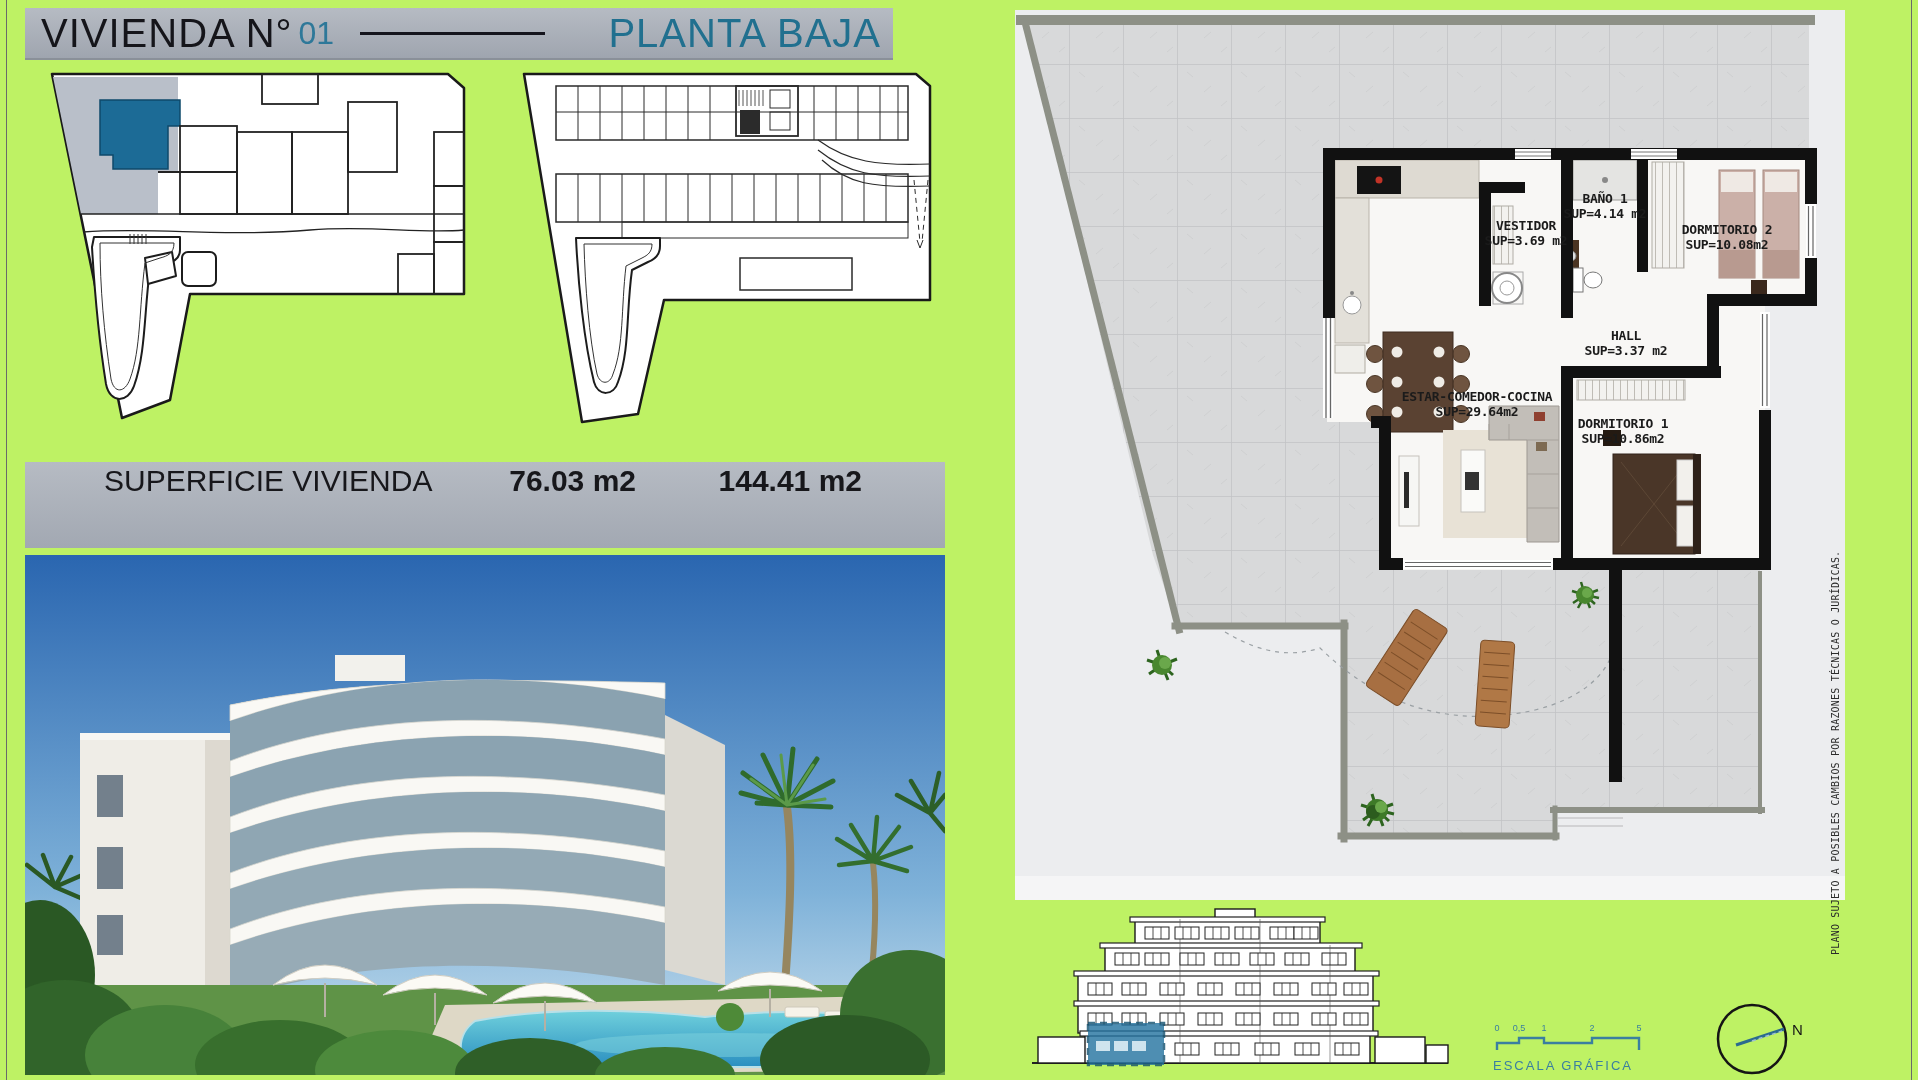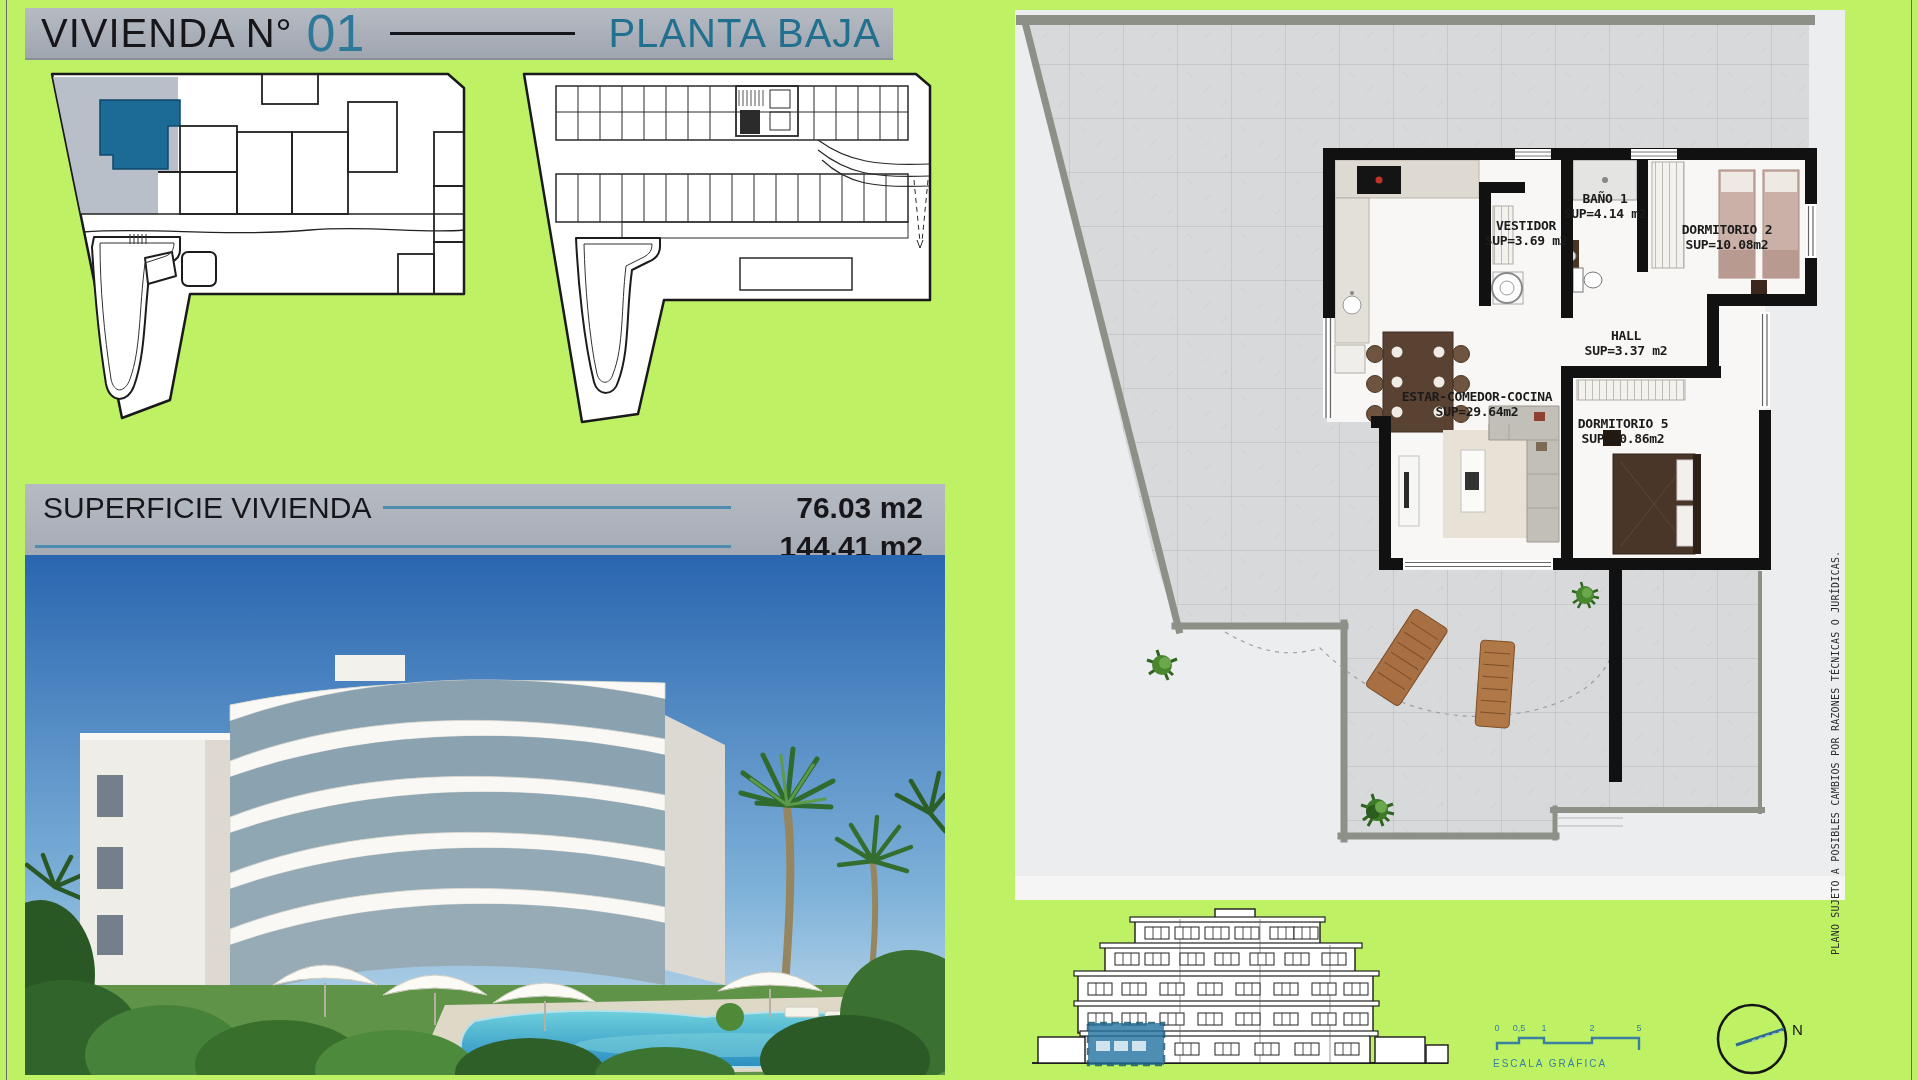--- a/index.html
+++ b/index.html
@@ -4,38 +4,38 @@
 <style>
   html,body{margin:0;padding:0;background:#fff;}
   #page{position:relative;width:1918px;height:1080px;background:#bef264;overflow:hidden;
         font-family:"Liberation Sans",sans-serif;}
   .vline{position:absolute;top:0;bottom:0;width:1px;background:#6a6a6a;}
   
   #header-bar{position:absolute;left:25px;top:8px;width:868px;height:50px;
     background:linear-gradient(180deg,#b6bbc3,#9fa5af);border-bottom:2px solid #8a9099;
     display:flex;align-items:center;}
   #header-bar .title{font-size:40px;color:#15151a;letter-spacing:1px;padding-left:16px;font-weight:400;}
-  #header-bar .num{font-size:52px;color:#2e7899;margin-left:14px;font-weight:400;}
+  #header-bar .num{font-size:32px;color:#2e7899;margin-left:6px;font-weight:400;}
   #header-bar .dash{width:185px;height:3px;background:#15151d;margin-left:26px;}
   #header-bar .plan{margin-left:auto;padding-right:12px;font-size:40px;color:#21708f;letter-spacing:1px;}
   
   #surface-bar{position:absolute;left:25px;top:462px;width:920px;height:86px;
-    background:linear-gradient(180deg,#b6bbc3,#a2a8b2);display:flex;flex-direction:column;justify-content:center;gap:2px;margin-top:22px;}
+    background:linear-gradient(180deg,#b6bbc3,#a2a8b2);display:flex;justify-content:center;gap:2px;}
   .srow{display:flex;align-items:center;height:37px;}
   .srow .slabel{width:330px;padding-left:18px;font-size:30px;color:#17171b;white-space:nowrap;}
   .srow .sline{flex:1;height:0;border-top:3px solid #4c8cb0;margin:0 22px 0 10px;}
   .srow .sval{width:170px;text-align:right;padding-right:22px;font-size:30px;color:#17171b;white-space:nowrap;font-weight:bold;}
   
   #floorplan{position:absolute;left:1015px;top:10px;width:830px;height:890px;}
   .rlabel{position:absolute;transform:translateX(-50%);text-align:center;white-space:nowrap;
     font-family:"DejaVu Sans Mono",monospace;font-size:13px;line-height:15px;font-weight:bold;
     color:#1b1b1b;letter-spacing:-0.3px;}
   
   #scale-widget{position:absolute;left:1493px;top:1022px;width:170px;color:#3a7fa0;}
-  #scale-label{font-size:10px;letter-spacing:2px;margin-top:2px;color:#3a7fa0;}
+  #scale-label{font-size:13px;letter-spacing:2px;margin-top:2px;color:#3a7fa0;}
   #side-note{position:absolute;left:1830px;top:955px;width:478px;transform:rotate(-90deg);
     transform-origin:0 0;font-family:"DejaVu Sans Mono",monospace;font-size:10px;color:#2b2b2b;
     white-space:nowrap;letter-spacing:0.2px;}
   svg{display:block;}
 </style>
 </head>
 <body>
 
 <div id="page">
 
@@ -419,21 +419,21 @@
     </div>
     <div class="rlabel" style="left:611px;top:318px">
       <div>HALL</div>
       <div>SUP=3.37 m2</div>
     </div>
     <div class="rlabel" style="left:462px;top:379px">
       <div>ESTAR-COMEDOR-COCINA</div>
       <div>SUP=29.64m2</div>
     </div>
     <div class="rlabel" style="left:608px;top:406px">
-      <div>DORMITORIO 5</div>
+      <div>DORMITORIO 1</div>
       <div>SUP=10.86m2</div>
     </div>
   </div>
 
   <svg style="position:absolute;left:1030px;top:905px" width="420" height="172" viewBox="0 0 420 172">
     <defs>
       <g id="ew">
         <rect width="24" height="12" fill="#fff" stroke="#222" stroke-width="1"></rect>
         <line x1="8" y1="0" x2="8" y2="12" stroke="#222" stroke-width="0.8"></line>
         <line x1="16" y1="0" x2="16" y2="12" stroke="#222" stroke-width="0.8"></line>

